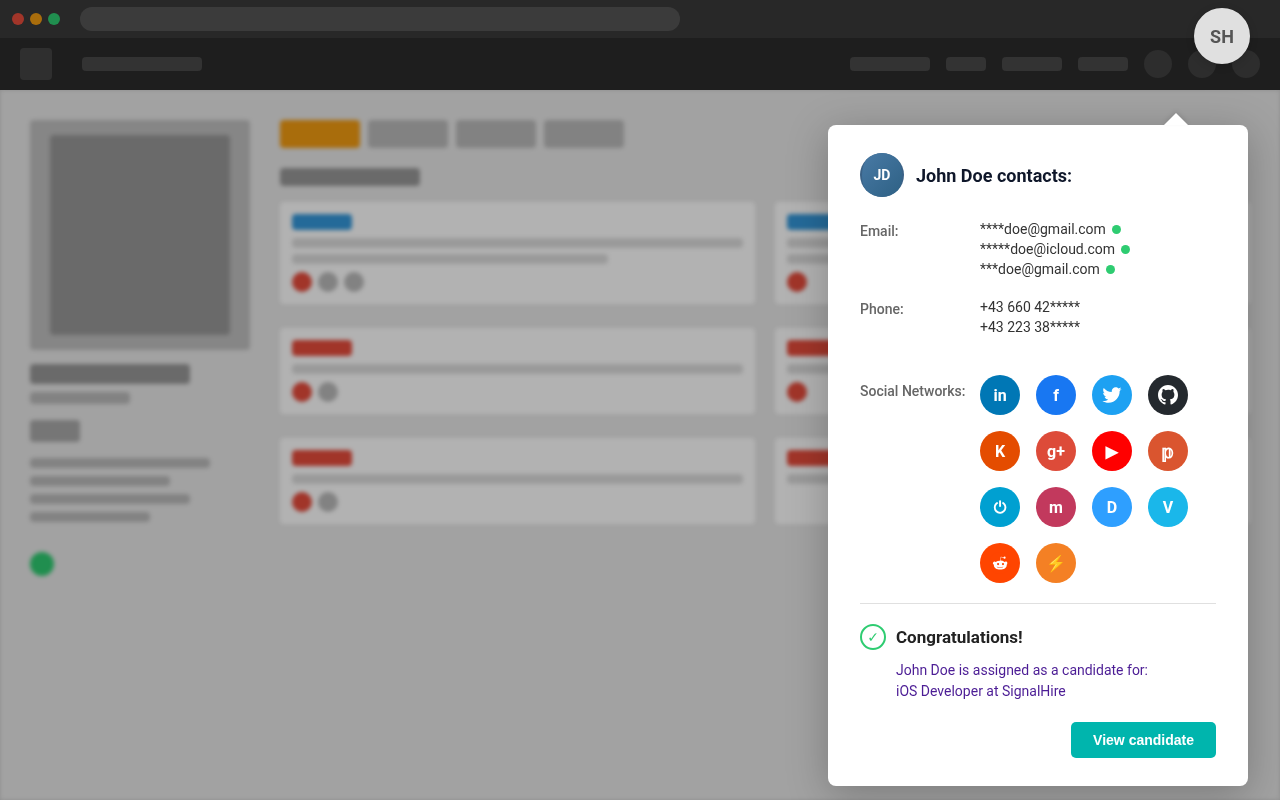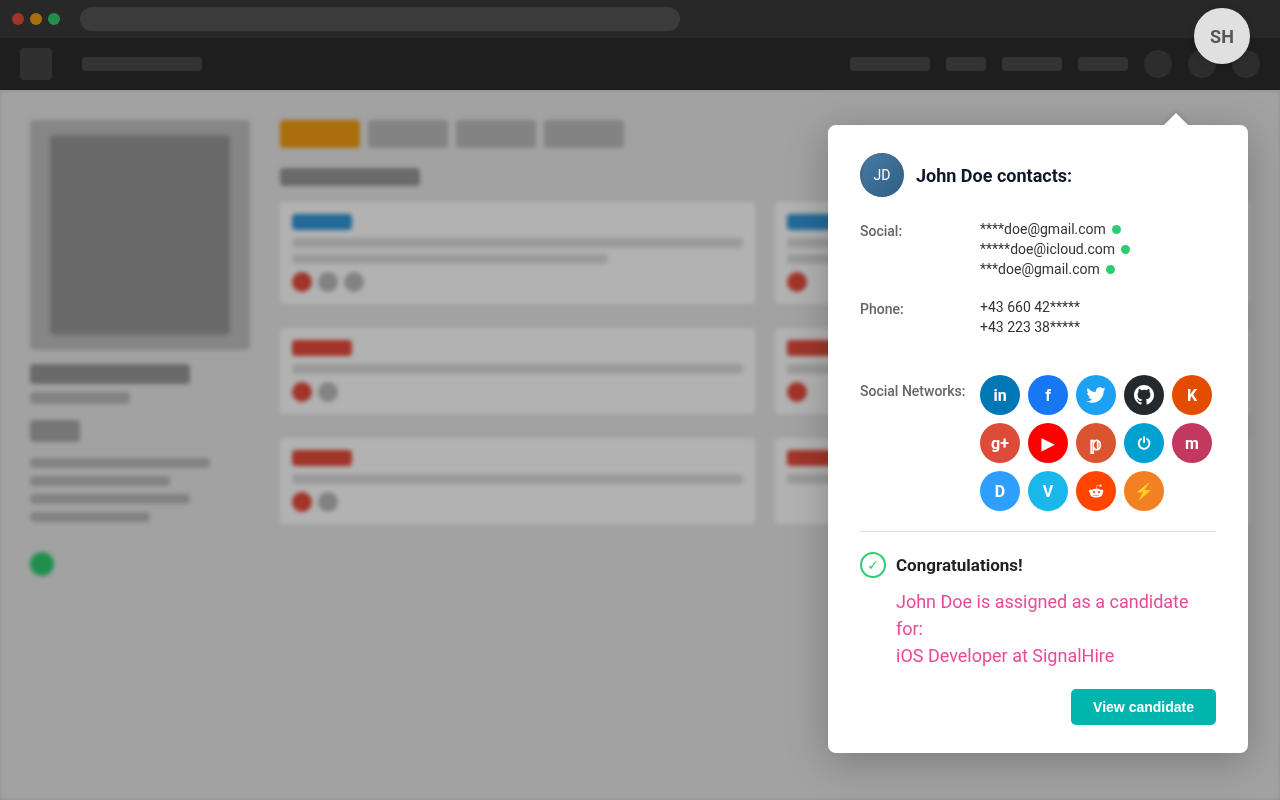--- a/index.html
+++ b/index.html
@@ -273,21 +273,21 @@
     }
     .popup-avatar-inner {
       width: 40px; height: 53px;
       border-radius: 50%;
       background: linear-gradient(135deg, #4a7ba7 0%, #2c5f82 100%);
       display: flex;
       align-items: center;
       justify-content: center;
       color: #fff;
       font-size: 14px;
-      font-weight: 400;
+      font-weight: 700;
     }
     .popup-title {
       font-size: 18px;
       font-weight: 700;
       color: #0f172a;
     }
 
     
     .contact-row {
       display: flex;
@@ -332,21 +332,21 @@
       font-size: 14px;
       color: #666;
       font-weight: 500;
       padding-top: 8px;
       flex-shrink: 0;
     }
     .social-icons-grid {
       flex: 1;
       display: flex;
       flex-wrap: wrap;
-      gap: 8px;
+      gap: 16px;
     }
     .social-icon {
       width: 40px; height: 40px;
       border-radius: 50%;
       display: flex;
       align-items: center;
       justify-content: center;
       color: #fff;
       font-size: 16px;
       font-weight: 700;
@@ -398,22 +398,22 @@
       color: #2ecc71;
       font-size: 14px;
       line-height: 1;
     }
     .congrats-title {
       font-size: 17px;
       font-weight: 700;
       color: #222;
     }
     .congrats-text {
-      font-size: 18px;
-      color: #ec4899;
+      font-size: 14px;
+      color: #4c1d95;
       line-height: 1.5;
       padding-left: 36px;
     }
 
     
     .popup-footer {
       display: flex;
       justify-content: flex-end;
     }
     .view-candidate-btn {
@@ -564,21 +564,21 @@
 <div class="popup-card">
 
   <div class="popup-header">
     <div class="popup-avatar">
       <div class="popup-avatar-inner">JD</div>
     </div>
     <div class="popup-title">John Doe contacts:</div>
   </div>
 
   <div class="contact-row">
-    <div class="contact-label">Social:</div>
+    <div class="contact-label">Email:</div>
     <div class="contact-values">
       <div class="contact-value-line">
         <span>****doe@gmail.com</span>
         <span class="online-dot"></span>
       </div>
       <div class="contact-value-line">
         <span>*****doe@icloud.com</span>
         <span class="online-dot"></span>
       </div>
       <div class="contact-value-line">

